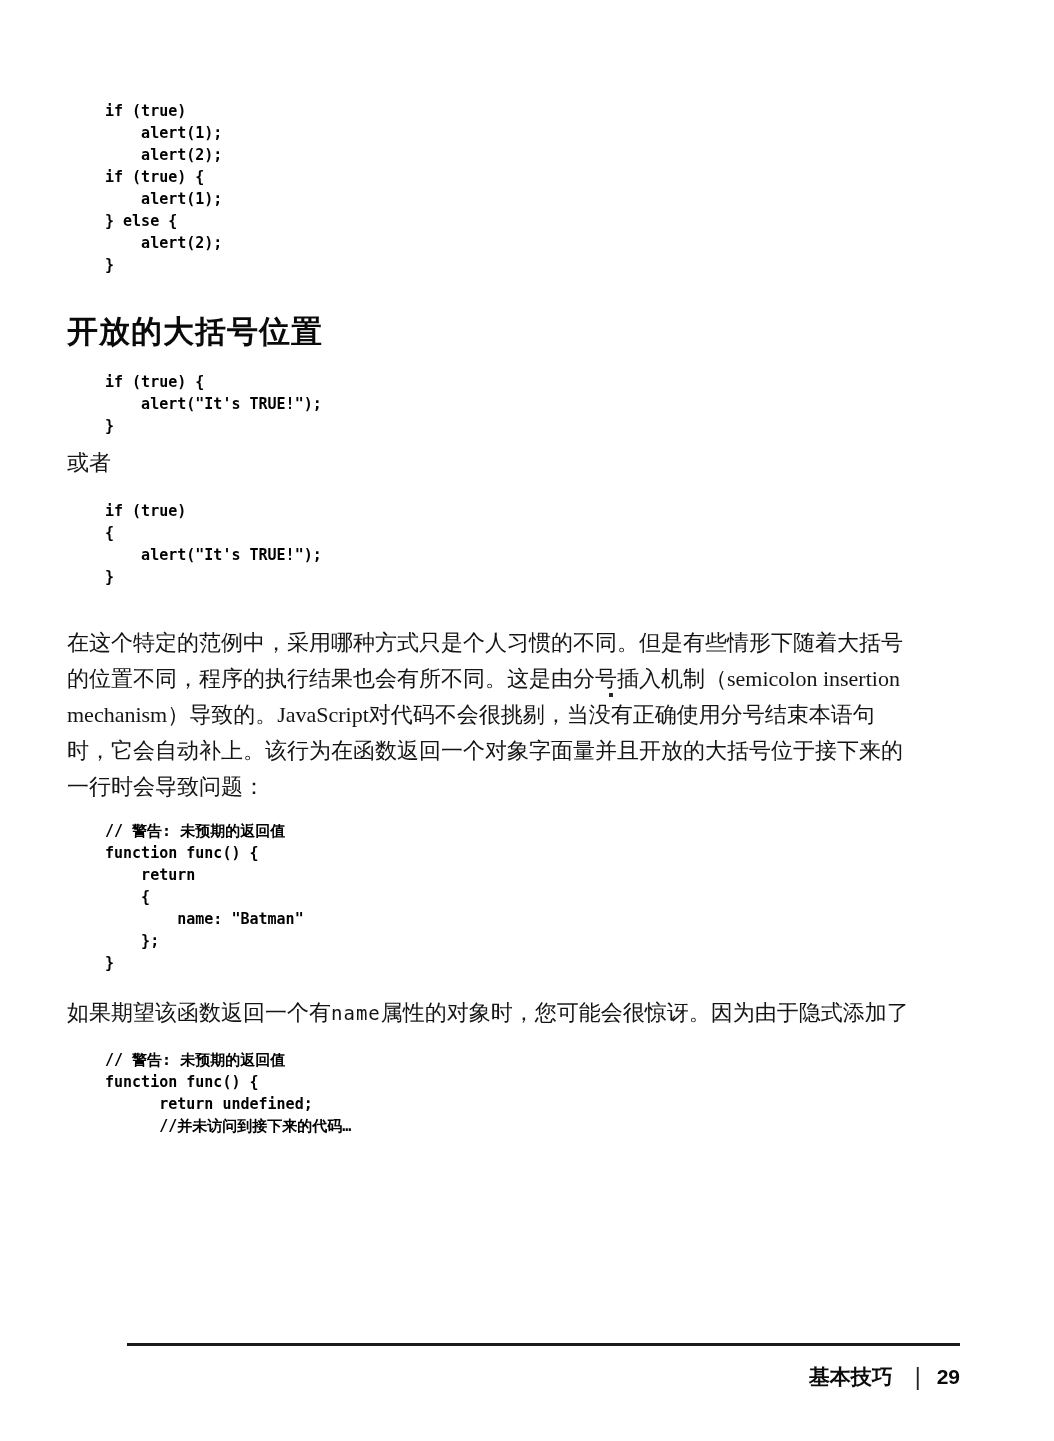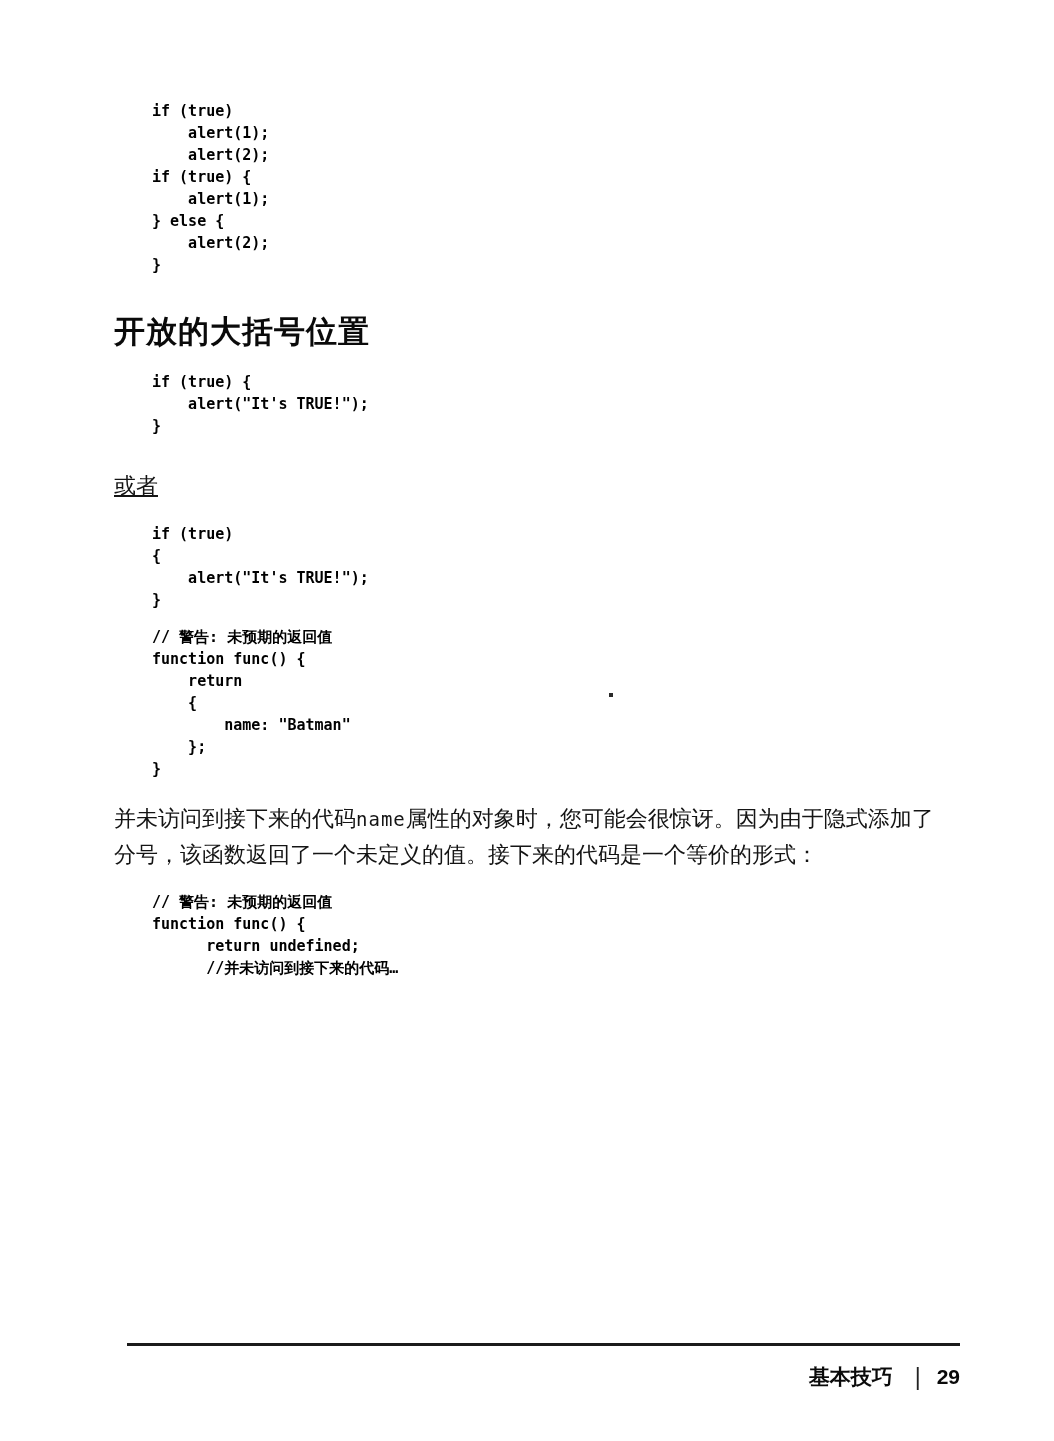--- a/index.html
+++ b/index.html
@@ -4,21 +4,21 @@
 <style>
   * { margin: 0; padding: 0; box-sizing: border-box; }
   html, body { background: #ffffff; }
   .page {
     position: relative;
     width: 1054px;
     height: 1441px;
     background: #ffffff;
     color: #111111;
     font-family: "Liberation Serif", serif;
-    padding: 100px 94px 0 114px;
+    padding: 100px 94px 0 67px;
     overflow: hidden;
   }
   .code-block {
     font-family: "DejaVu Sans Mono", monospace;
     font-weight: bold;
     font-size: 15px;
     line-height: 22px;
     color: #000000;
     margin-left: 38px;
   }
@@ -33,21 +33,21 @@
     margin-top: 36px;
   }
   .para {
     font-size: 22px;
     line-height: 36px;
     color: #141414;
   }
   .para div, .para-line { white-space: nowrap; }
   .para-p1 { margin-top: 16px; }
   .code-2 { margin-top: 19px; }
-  .connector { margin-top: 31px; text-decoration: underline; }
+  .connector { margin-top: 8px; }
   .code-3 { margin-top: 19px; }
   .para-p2 { margin-top: 37px; }
   .code-4 { margin-top: 15px; }
   .para-p3 { margin-top: 21px; }
   .code-5 { margin-top: 18px; }
   .inline-code {
     font-family: "DejaVu Sans Mono", monospace;
     font-size: 19px;
     letter-spacing: 1px;
   }
@@ -122,36 +122,42 @@
 
   <div class="code-block code-3">
       <div>if (true)</div>
       <div>{</div>
       <div>    alert("It's TRUE!");</div>
       <div>}</div>
     </div>
 
   <div class="stray-dot"></div>
 
+  <div class="para para-p2">
+      <div>在这个特定的范例中，采用哪种方式只是个人习惯的不同。但是有些情形下随着大括号</div>
+      <div>的位置不同，程序的执行结果也会有所不同。这是由分号插入机制（semicolon insertion</div>
+      <div>mechanism）导致的。JavaScript对代码不会很挑剔，当没有正确使用分号结束本语句</div>
+      <div>时，它会自动补上。该行为在函数返回一个对象字面量并且开放的大括号位于接下来的</div>
+      <div>一行时会导致问题：</div>
+    </div>
 
   <div class="code-block code-4">
       <div>// 警告: 未预期的返回值</div>
       <div>function func() {</div>
       <div>    return</div>
       <div>    {</div>
       <div>        name: "Batman"</div>
       <div>    };</div>
       <div>}</div>
     </div>
 
   <div class="para para-p3">
     <div class="para-line">
-      <span>并未访问到接下来的代码</span><span class="inline-code">name</span><span>属性的对象时，您可能会很惊讶。因为由于隐式添加了</span>
+      <span>如果期望该函数返回一个有</span><span class="inline-code">name</span><span>属性的对象时，您可能会很惊讶。因为由于隐式添加了</span>
     </div>
-    <div class="para-line">分号，该函数返回了一个未定义的值。接下来的代码是一个等价的形式：</div>
   </div>
 
   <div class="code-block code-5">
       <div>// 警告: 未预期的返回值</div>
       <div>function func() {</div>
       <div>      return undefined;</div>
       <div>      //并未访问到接下来的代码…</div>
     </div>
 
   <div class="footer-rule"></div>

